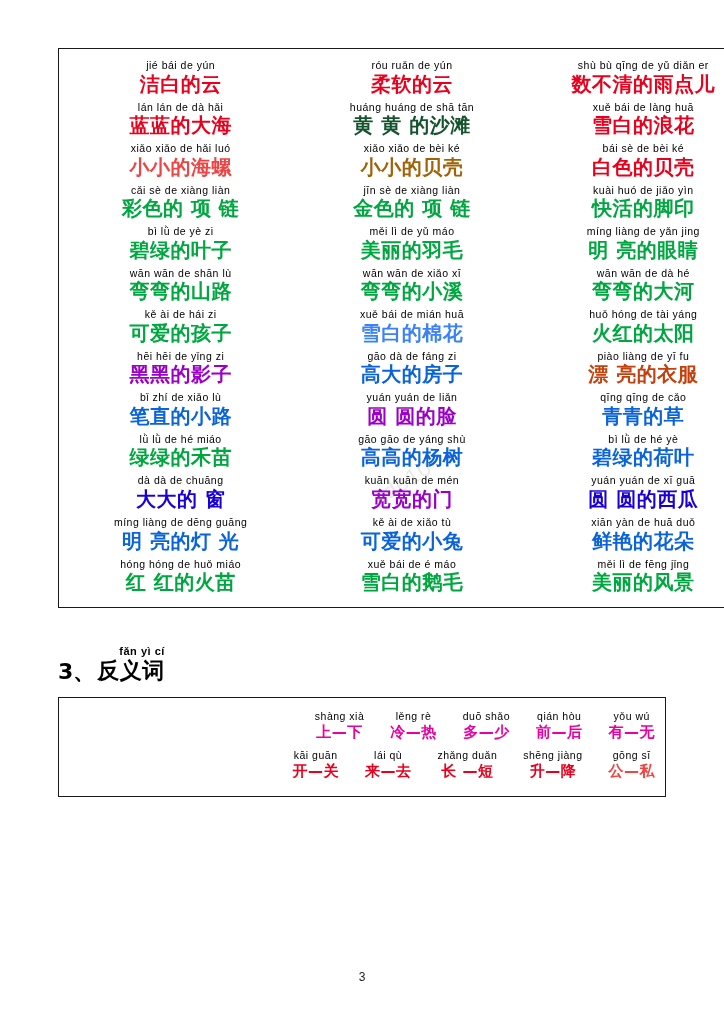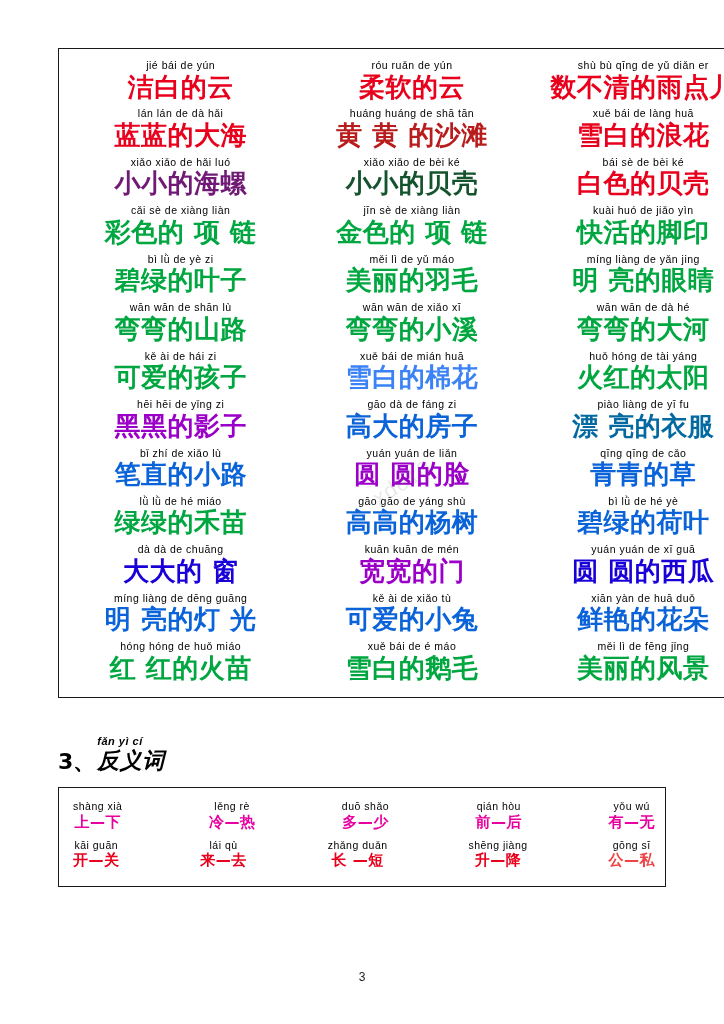--- a/index.html
+++ b/index.html
@@ -61,21 +61,21 @@
   }
   .pinyin {
     font-size: 10.5px;
     letter-spacing: 0.5px;
     line-height: 1.1;
     margin-bottom: 1px;
     white-space: nowrap;
     font-family: "Liberation Sans", sans-serif;
   }
   .hanzi {
-    font-size: 26px;
+    font-size: 20px;
     font-weight: bold;
     line-height: 1.15;
     white-space: nowrap;
     letter-spacing: 0.5px;
     font-family: "DejaVu Sans", sans-serif;
   }
 
   
   .section-heading {
     margin-top: 34px;
@@ -85,44 +85,43 @@
   }
   .sec-num {
     font-size: 22px;
     font-weight: bold;
     color: #000;
     line-height: 1;
     font-family: "DejaVu Sans", sans-serif;
   }
   .sec-word {
     display: inline-block;
-    text-align: left;
+    text-align: right;
     line-height: 1;
-    font-style: italic;
   }
   .sec-word .pinyin {
     font-size: 11px;
     color: #000;
     font-weight: bold;
   }
   .sec-word .hanzi {
     font-size: 22px;
     color: #000;
   }
 
   .antonym-box {
     margin-top: 14px;
     border: 1px solid #1a1a1a;
     box-sizing: border-box;
     width: 608px;
     padding: 10px 10px 10px 14px;
   }
   .antonym-row {
     display: flex;
-    justify-content: space-between;
+    justify-content: flex-end;
     gap: 26px;
     padding: 3px 0 6px 0;
   }
   .antonym-row .cell .pinyin {
     font-size: 10.5px;
   }
   .antonym-row .cell .hanzi {
     font-size: 15px;
   }
 
@@ -171,42 +170,42 @@
         <tr>
           <td>
             <div class="cell">
               <div class="pinyin">lán lán de  dà hǎi</div>
               <div class="hanzi" style="color:#e8001c">蓝蓝的大海</div>
             </div>
           </td>
           <td>
             <div class="cell">
               <div class="pinyin">huáng huáng de  shā tān</div>
-              <div class="hanzi" style="color:#b91c1c">黄 黄 的沙滩</div>
+              <div class="hanzi" style="color:#14532d">黄 黄 的沙滩</div>
             </div>
           </td>
           <td>
             <div class="cell">
               <div class="pinyin">xuě bái de làng huā</div>
               <div class="hanzi" style="color:#e8001c">雪白的浪花</div>
             </div>
           </td>
         </tr>
 
         <tr>
           <td>
             <div class="cell">
               <div class="pinyin">xiǎo xiǎo de  hǎi luó</div>
-              <div class="hanzi" style="color:#701a75">小小的海螺</div>
+              <div class="hanzi" style="color:#ef4444">小小的海螺</div>
             </div>
           </td>
           <td>
             <div class="cell">
               <div class="pinyin">xiǎo xiǎo de  bèi ké</div>
-              <div class="hanzi" style="color:#14532d">小小的贝壳</div>
+              <div class="hanzi" style="color:#a16207">小小的贝壳</div>
             </div>
           </td>
           <td>
             <div class="cell">
               <div class="pinyin">bái sè de bèi ké</div>
               <div class="hanzi" style="color:#e8001c">白色的贝壳</div>
             </div>
           </td>
         </tr>
 
@@ -303,21 +302,21 @@
           </td>
           <td>
             <div class="cell">
               <div class="pinyin">gāo dà  de fáng zi</div>
               <div class="hanzi" style="color:#0a63d8">高大的房子</div>
             </div>
           </td>
           <td>
             <div class="cell">
               <div class="pinyin">piào liàng de  yī  fu</div>
-              <div class="hanzi" style="color:#0369a1">漂 亮的衣服</div>
+              <div class="hanzi" style="color:#c2410c">漂 亮的衣服</div>
             </div>
           </td>
         </tr>
 
         <tr>
           <td>
             <div class="cell">
               <div class="pinyin">bǐ  zhí  de xiǎo lù</div>
               <div class="hanzi" style="color:#0a63d8">笔直的小路</div>
             </div>

